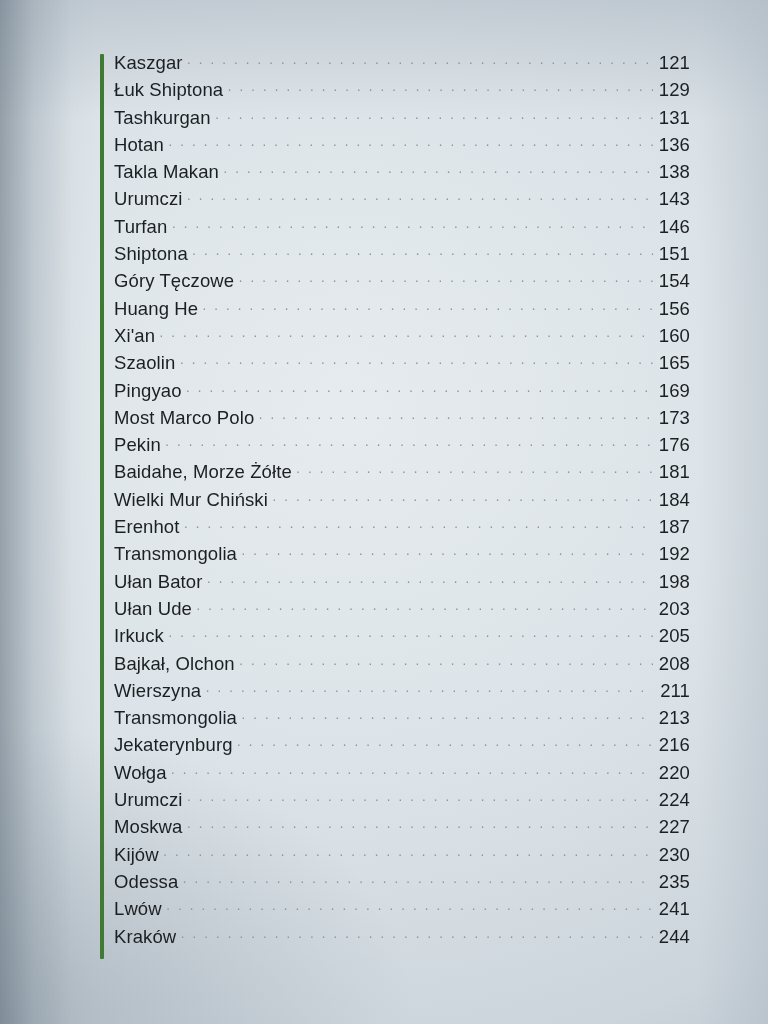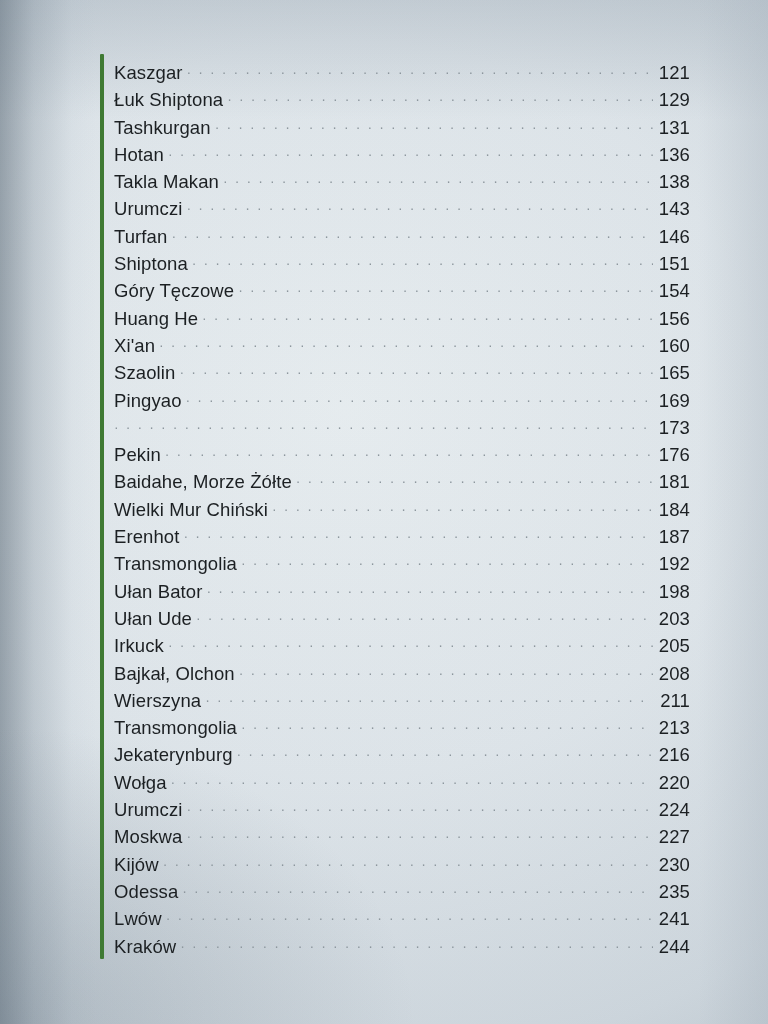--- a/index.html
+++ b/index.html
@@ -62,21 +62,21 @@
     top: 54px;
     width: 4px;
     height: 905px;
     background: #3f7a33;
     border-radius: 1px;
   }
 
   #toc {
     position: absolute;
     left: 114px;
-    top: 62px;
+    top: 52px;
     width: 576px;
   }
 
   .toc-row {
     display: flex;
     align-items: baseline;
     height: 27.3px;
     font-size: 18.5px;
     color: #1b1f22;
     letter-spacing: 0.1px;
@@ -185,20 +185,21 @@
         <span class="toc-title">Szaolin</span>
         <span class="toc-dots">· · · · · · · · · · · · · · · · · · · · · · · · · · · · · · · · · · · · · · · · · · · · · · · · · · · · · · · · · · · · · · · · · · · · · · · · · · · · · · · · · · · · · · · · · </span>
         <span class="toc-page">165</span>
       </div>
       <div class="toc-row">
         <span class="toc-title">Pingyao</span>
         <span class="toc-dots">· · · · · · · · · · · · · · · · · · · · · · · · · · · · · · · · · · · · · · · · · · · · · · · · · · · · · · · · · · · · · · · · · · · · · · · · · · · · · · · · · · · · · · · · · </span>
         <span class="toc-page">169</span>
       </div>
       <div class="toc-row">
+        <span class="toc-title">Most Marco Polo</span>
         <span class="toc-dots">· · · · · · · · · · · · · · · · · · · · · · · · · · · · · · · · · · · · · · · · · · · · · · · · · · · · · · · · · · · · · · · · · · · · · · · · · · · · · · · · · · · · · · · · · </span>
         <span class="toc-page">173</span>
       </div>
       <div class="toc-row">
         <span class="toc-title">Pekin</span>
         <span class="toc-dots">· · · · · · · · · · · · · · · · · · · · · · · · · · · · · · · · · · · · · · · · · · · · · · · · · · · · · · · · · · · · · · · · · · · · · · · · · · · · · · · · · · · · · · · · · </span>
         <span class="toc-page">176</span>
       </div>
       <div class="toc-row">
         <span class="toc-title">Baidahe, Morze Żółte</span>

